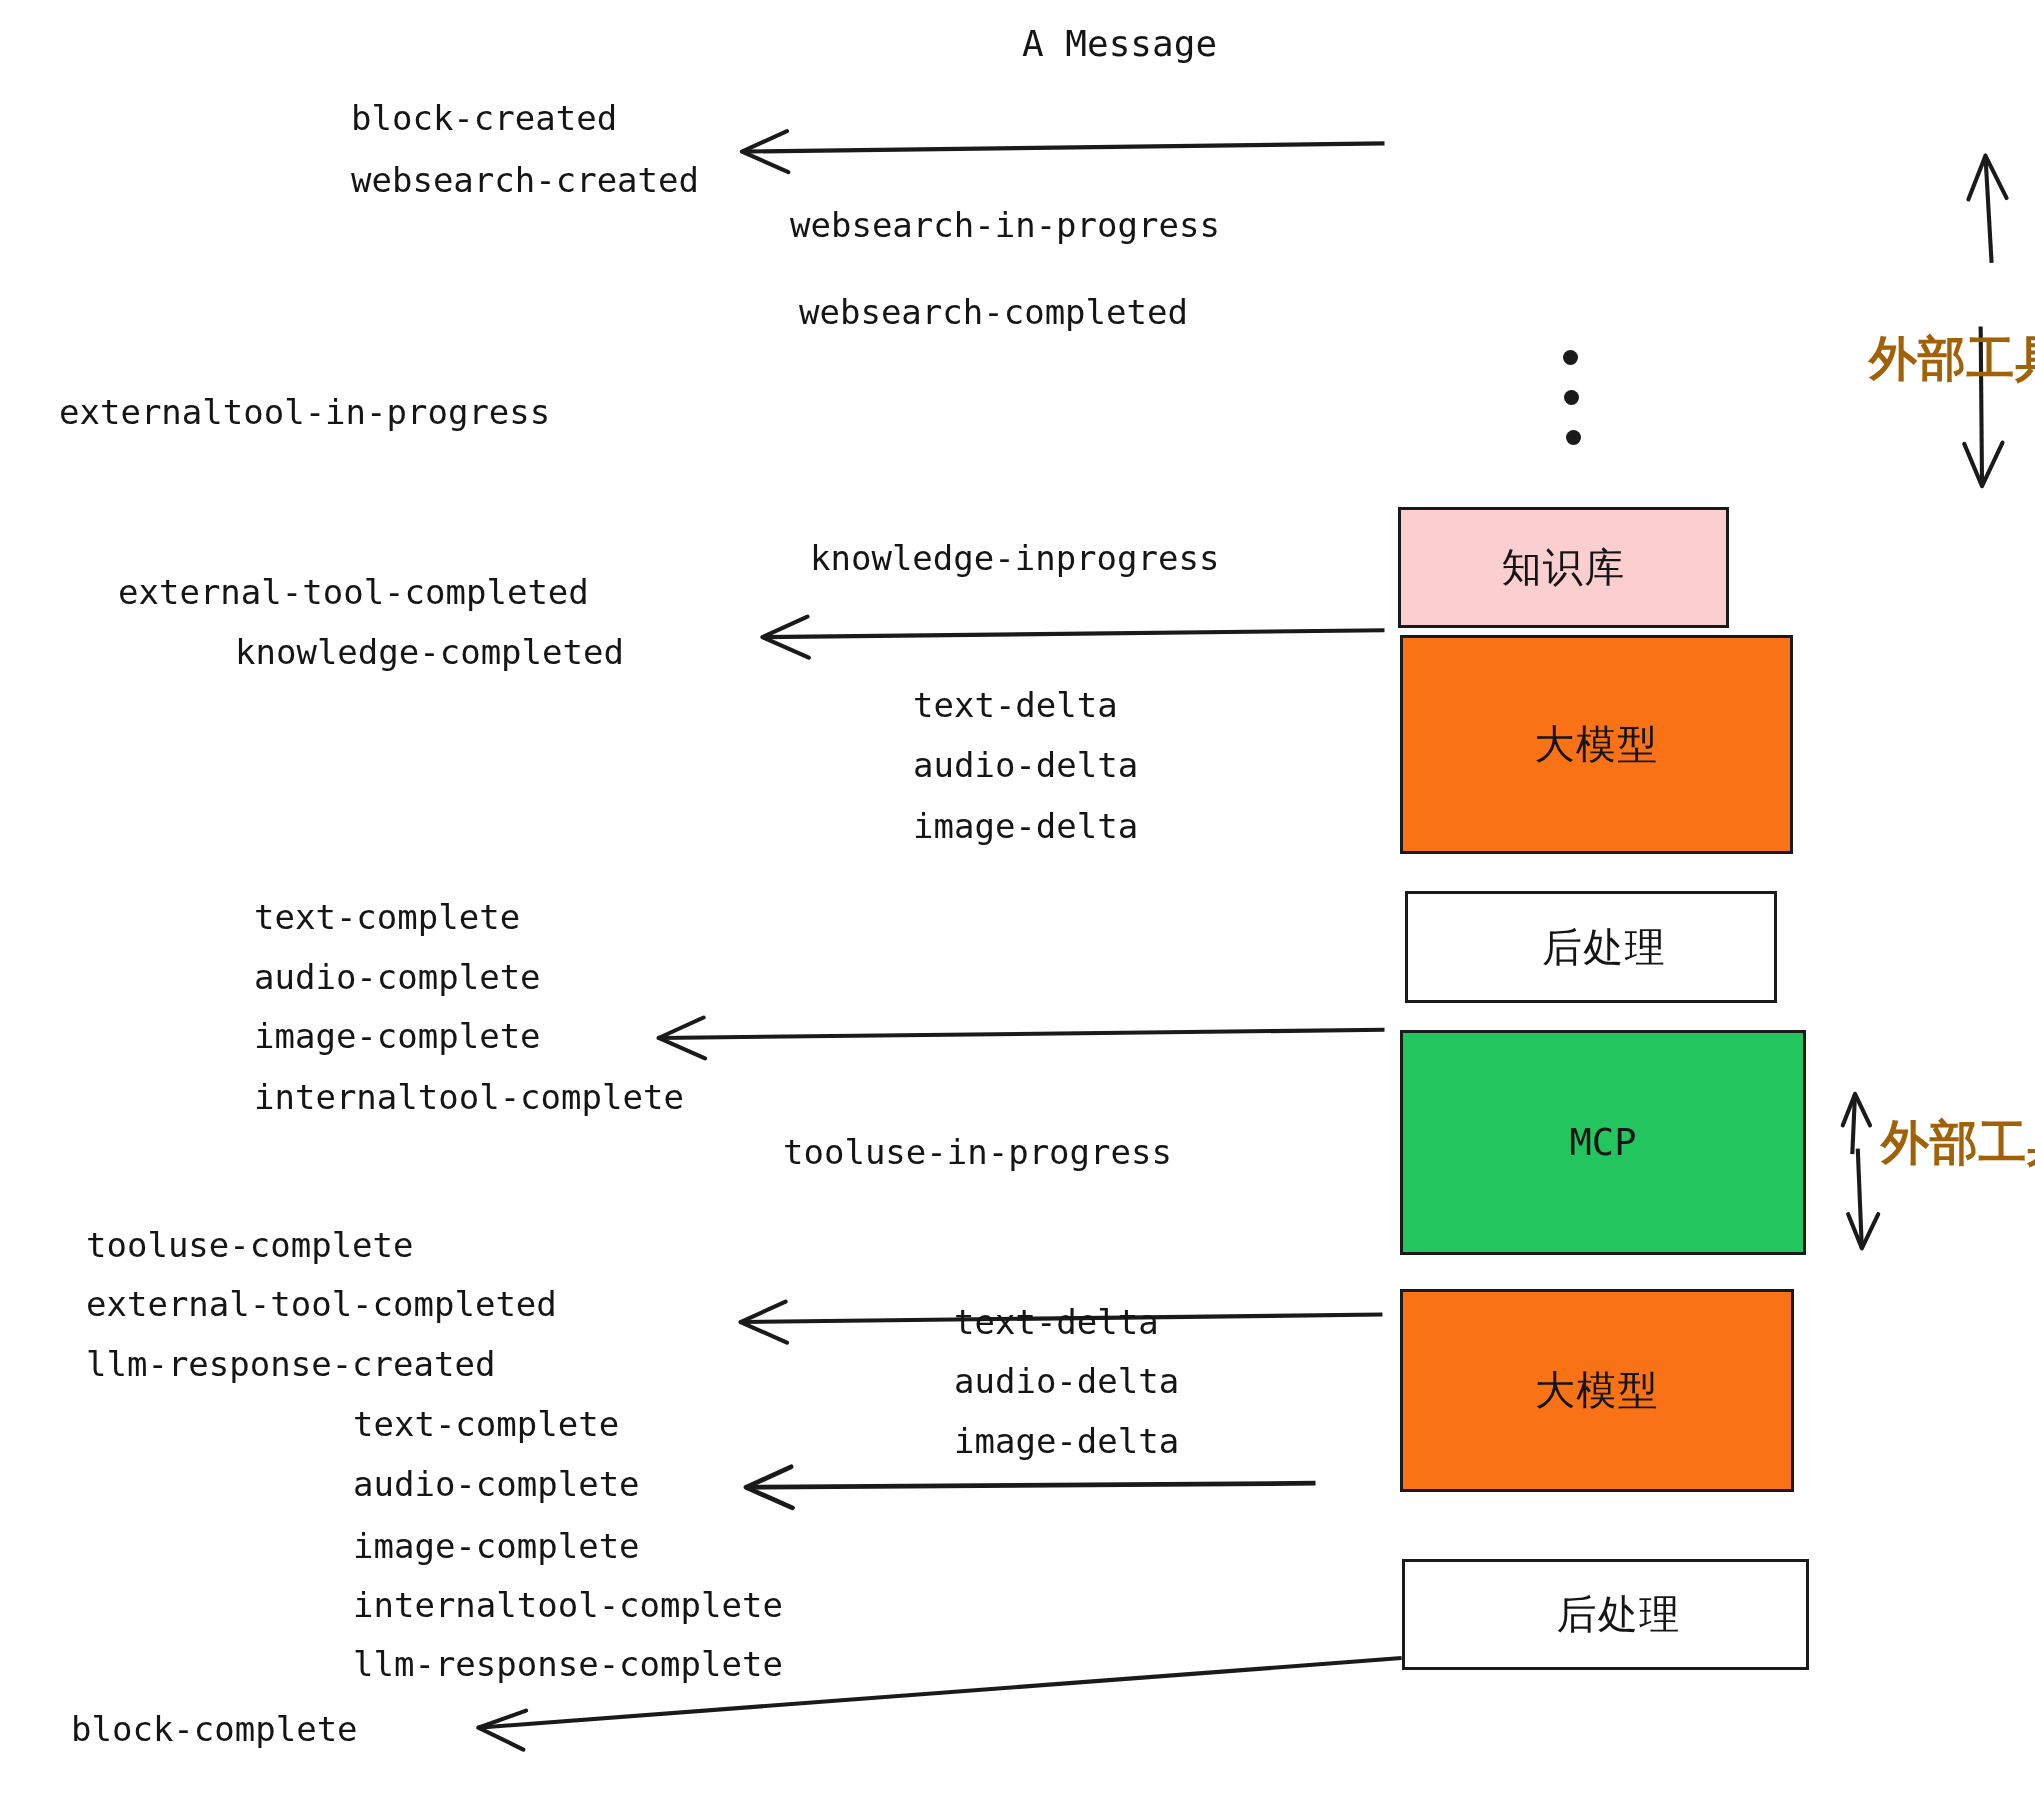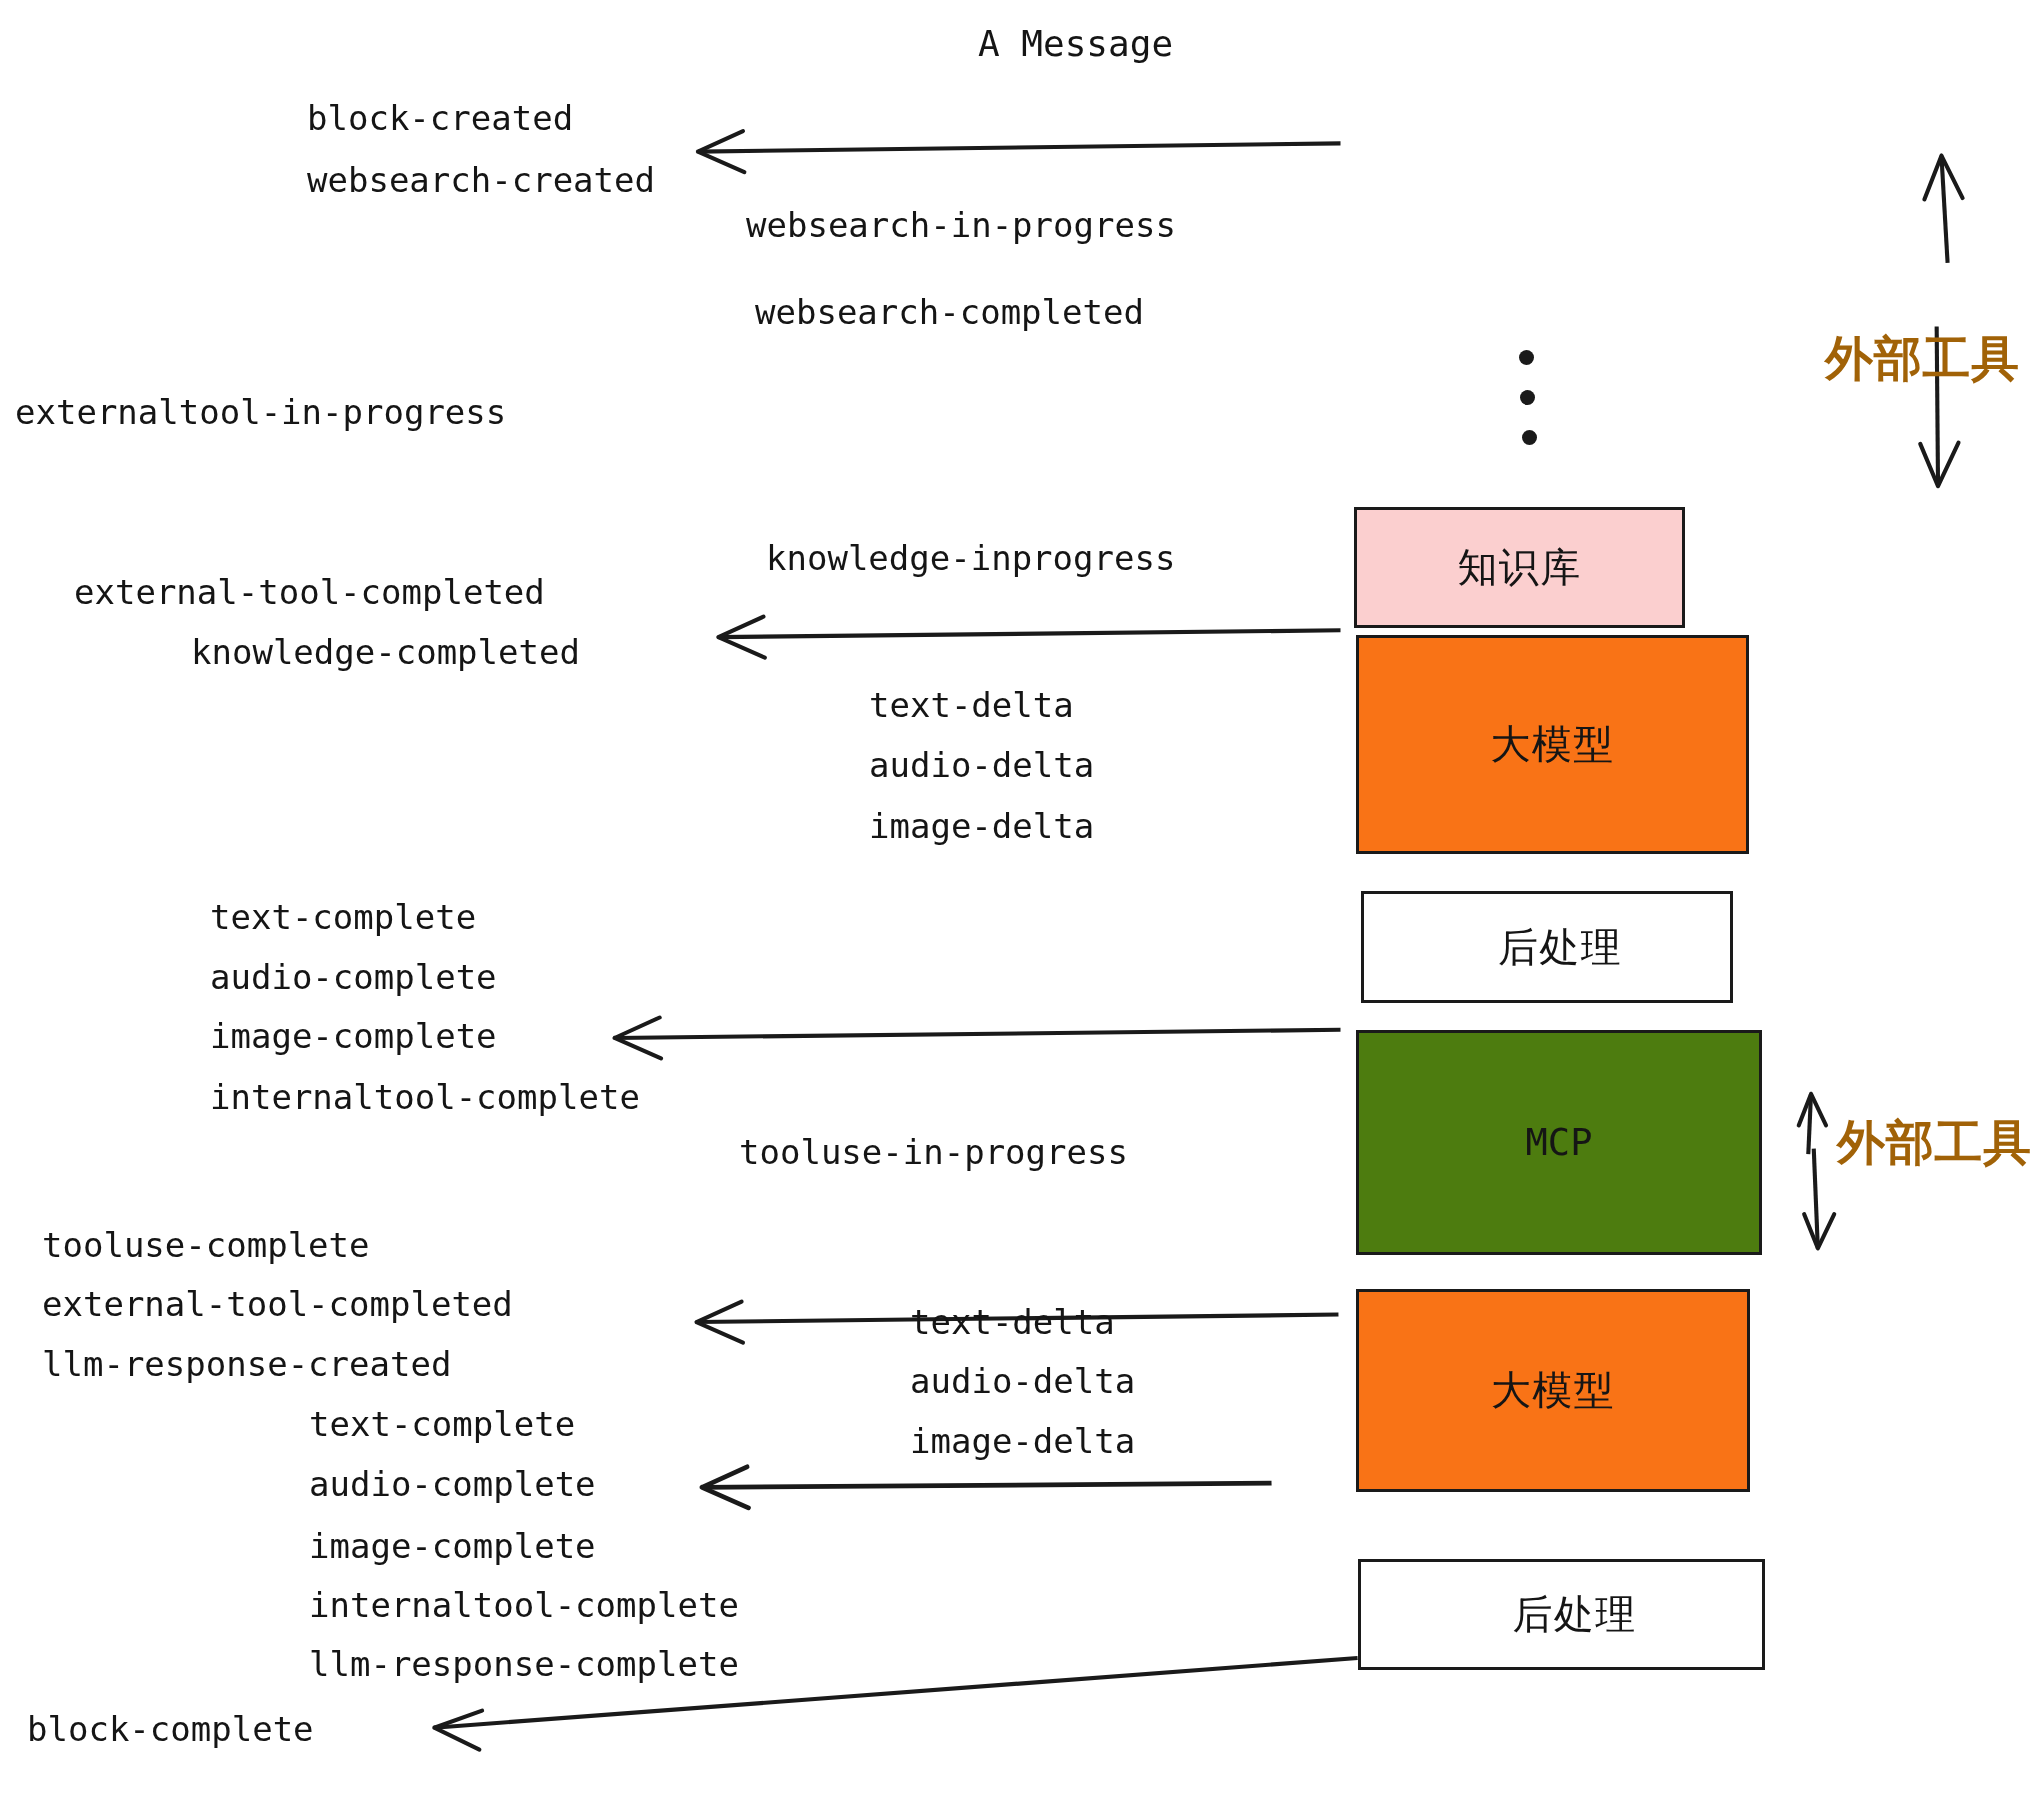--- a/index.html
+++ b/index.html
@@ -1,21 +1,21 @@
 <!DOCTYPE html>
 <html style="font-size:11px"><head>
 <meta charset="utf-8">
 <style>
   html,body{margin:0;padding:0;background:#ffffff;}
   body{
     width:2035px;height:1796px;position:relative;overflow:hidden;
     font-family:"DejaVu Sans Mono","Liberation Mono",monospace;
     color:#1f1f1f;
   }
-  .stage{position:absolute;inset:0;}
+  .stage{position:absolute;inset:0;margin-left:44px;}
   .lbl{
     position:absolute;
     font-family:"DejaVu Sans Mono","Liberation Mono",monospace;
     font-size:34px;
     letter-spacing:0px;
     white-space:nowrap;
     color:#151515;
     line-height:1;
   }
   .title{
@@ -31,21 +31,21 @@
     border:3.4px solid #1a1a1a;
     box-sizing:border-box;
     display:flex;align-items:center;justify-content:center;
     font-family:"Liberation Sans","DejaVu Sans",sans-serif;
     font-size:40px;
     color:#151515;
     letter-spacing:1.4px;
   }
   .box.pink{background:#fbcfcf;}
   .box.green{background:#f97316;}
-  .box.yellow{background:#4d7c0f;}
+  .box.yellow{background:#22c55e;}
   .box.white{background:#ffffff;padding-left:26px;}
   .box.mcp{font-family:"DejaVu Sans Mono","Liberation Mono",monospace;font-size:37px;letter-spacing:0;}
   .dot{
     position:absolute;
     width:15px;height:15px;border-radius:50%;
     background:#1a1a1a;
   }
   .sidelabel{
     position:absolute;
     font-family:"Liberation Sans","DejaVu Sans",sans-serif;

